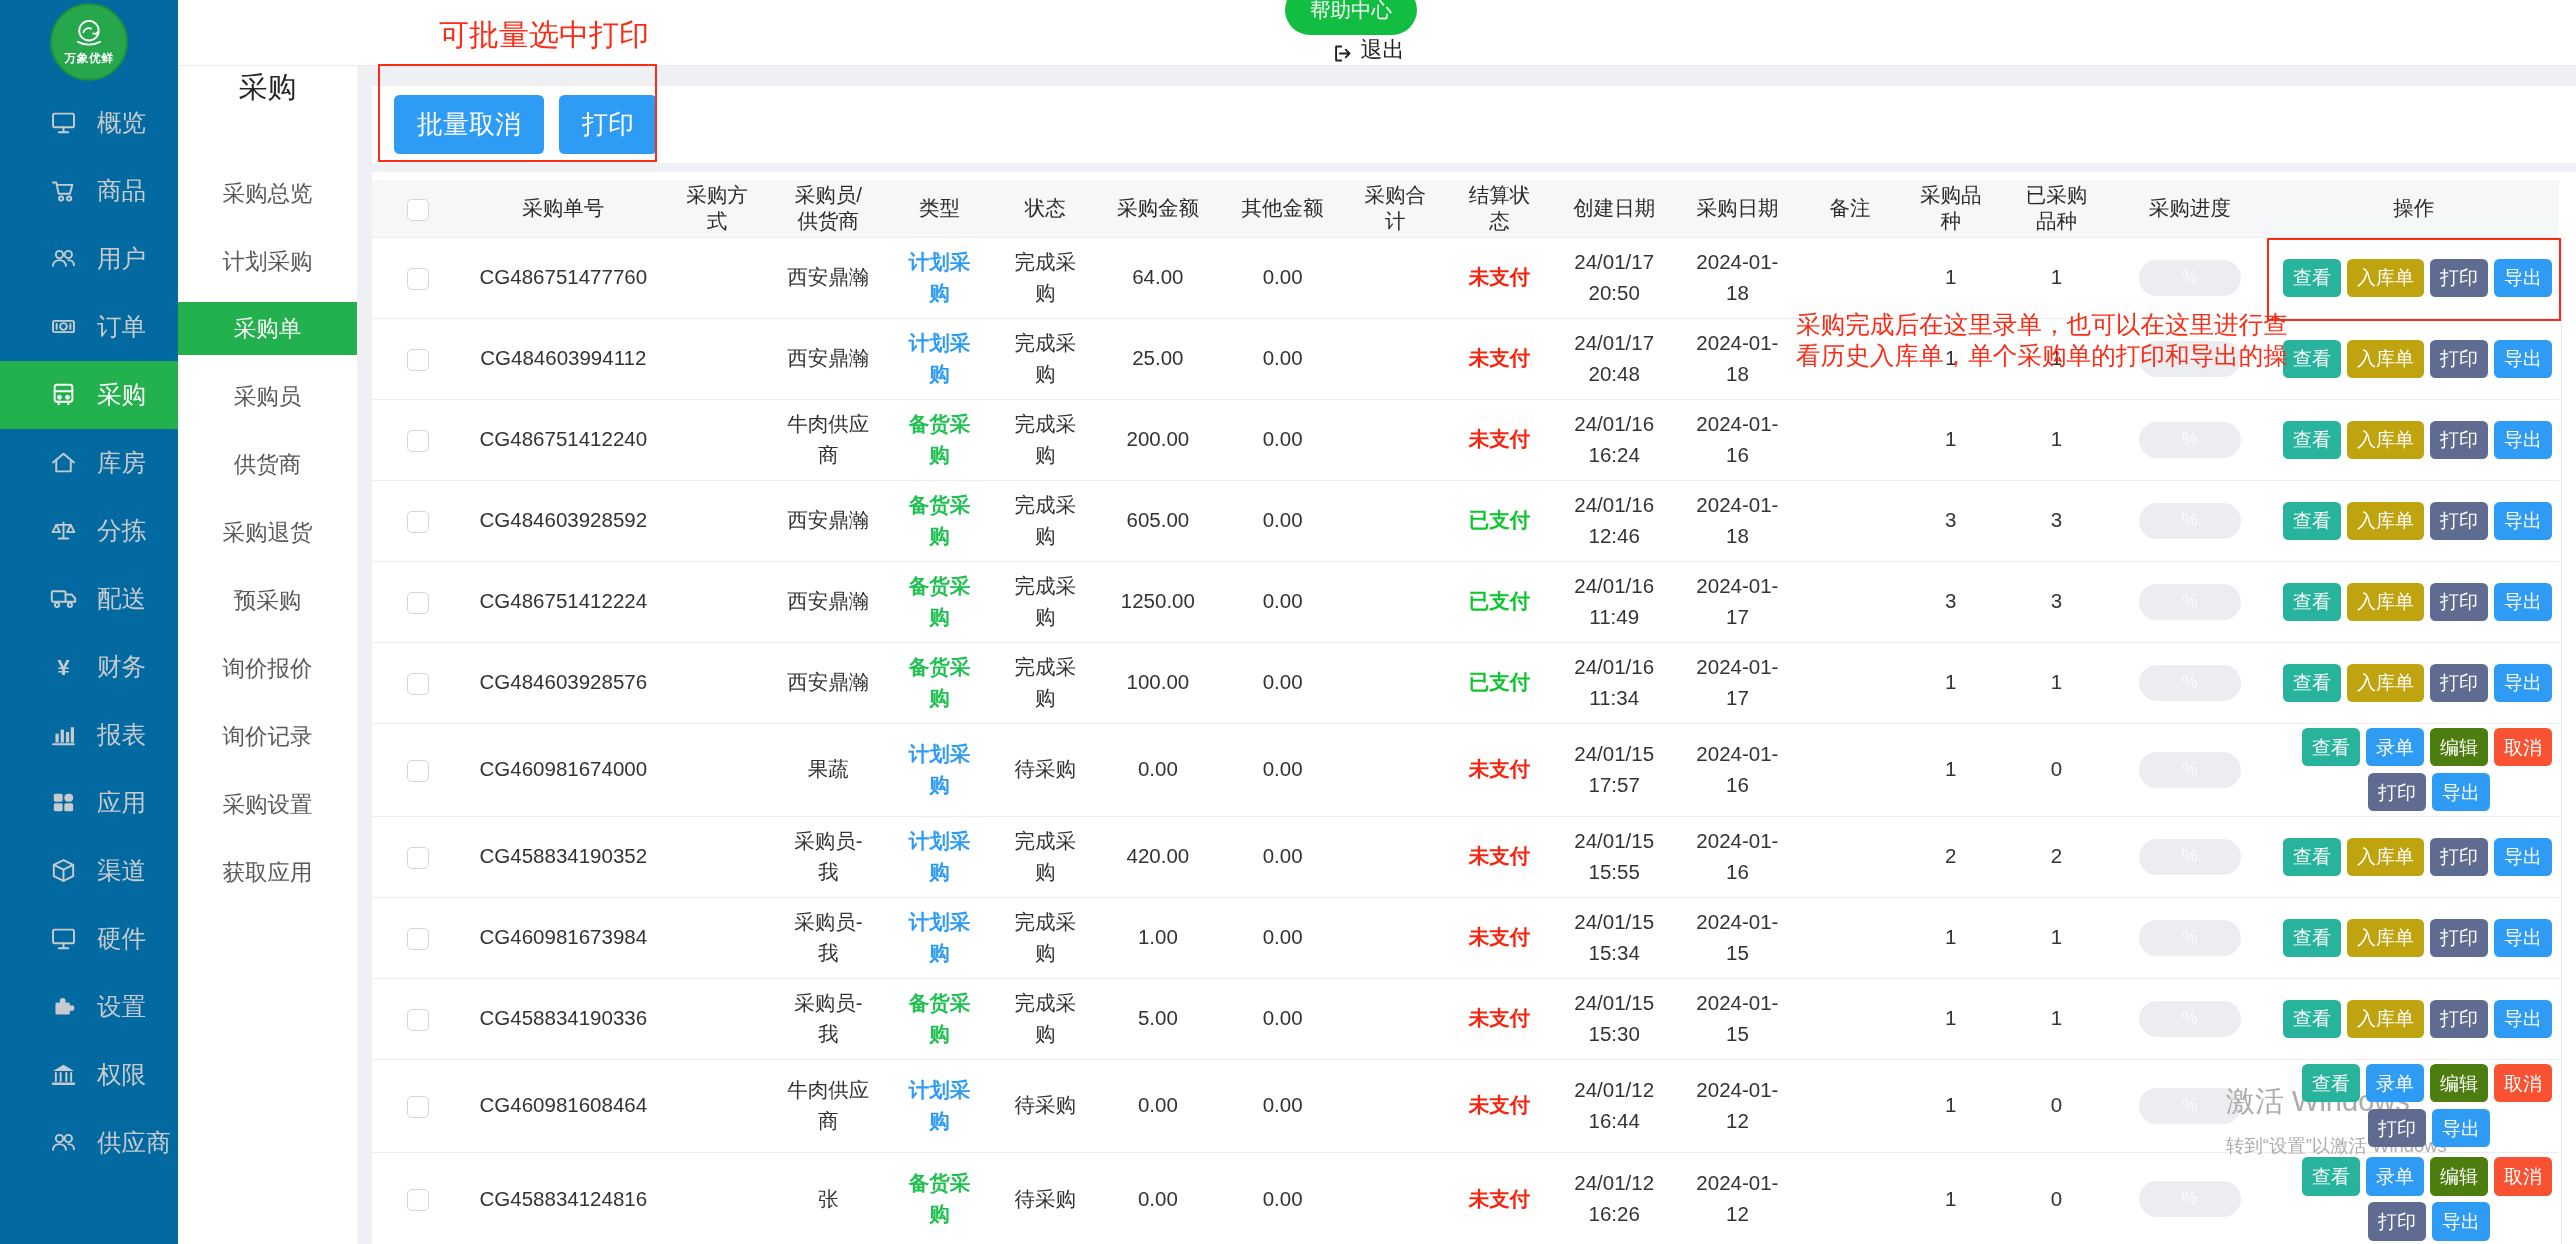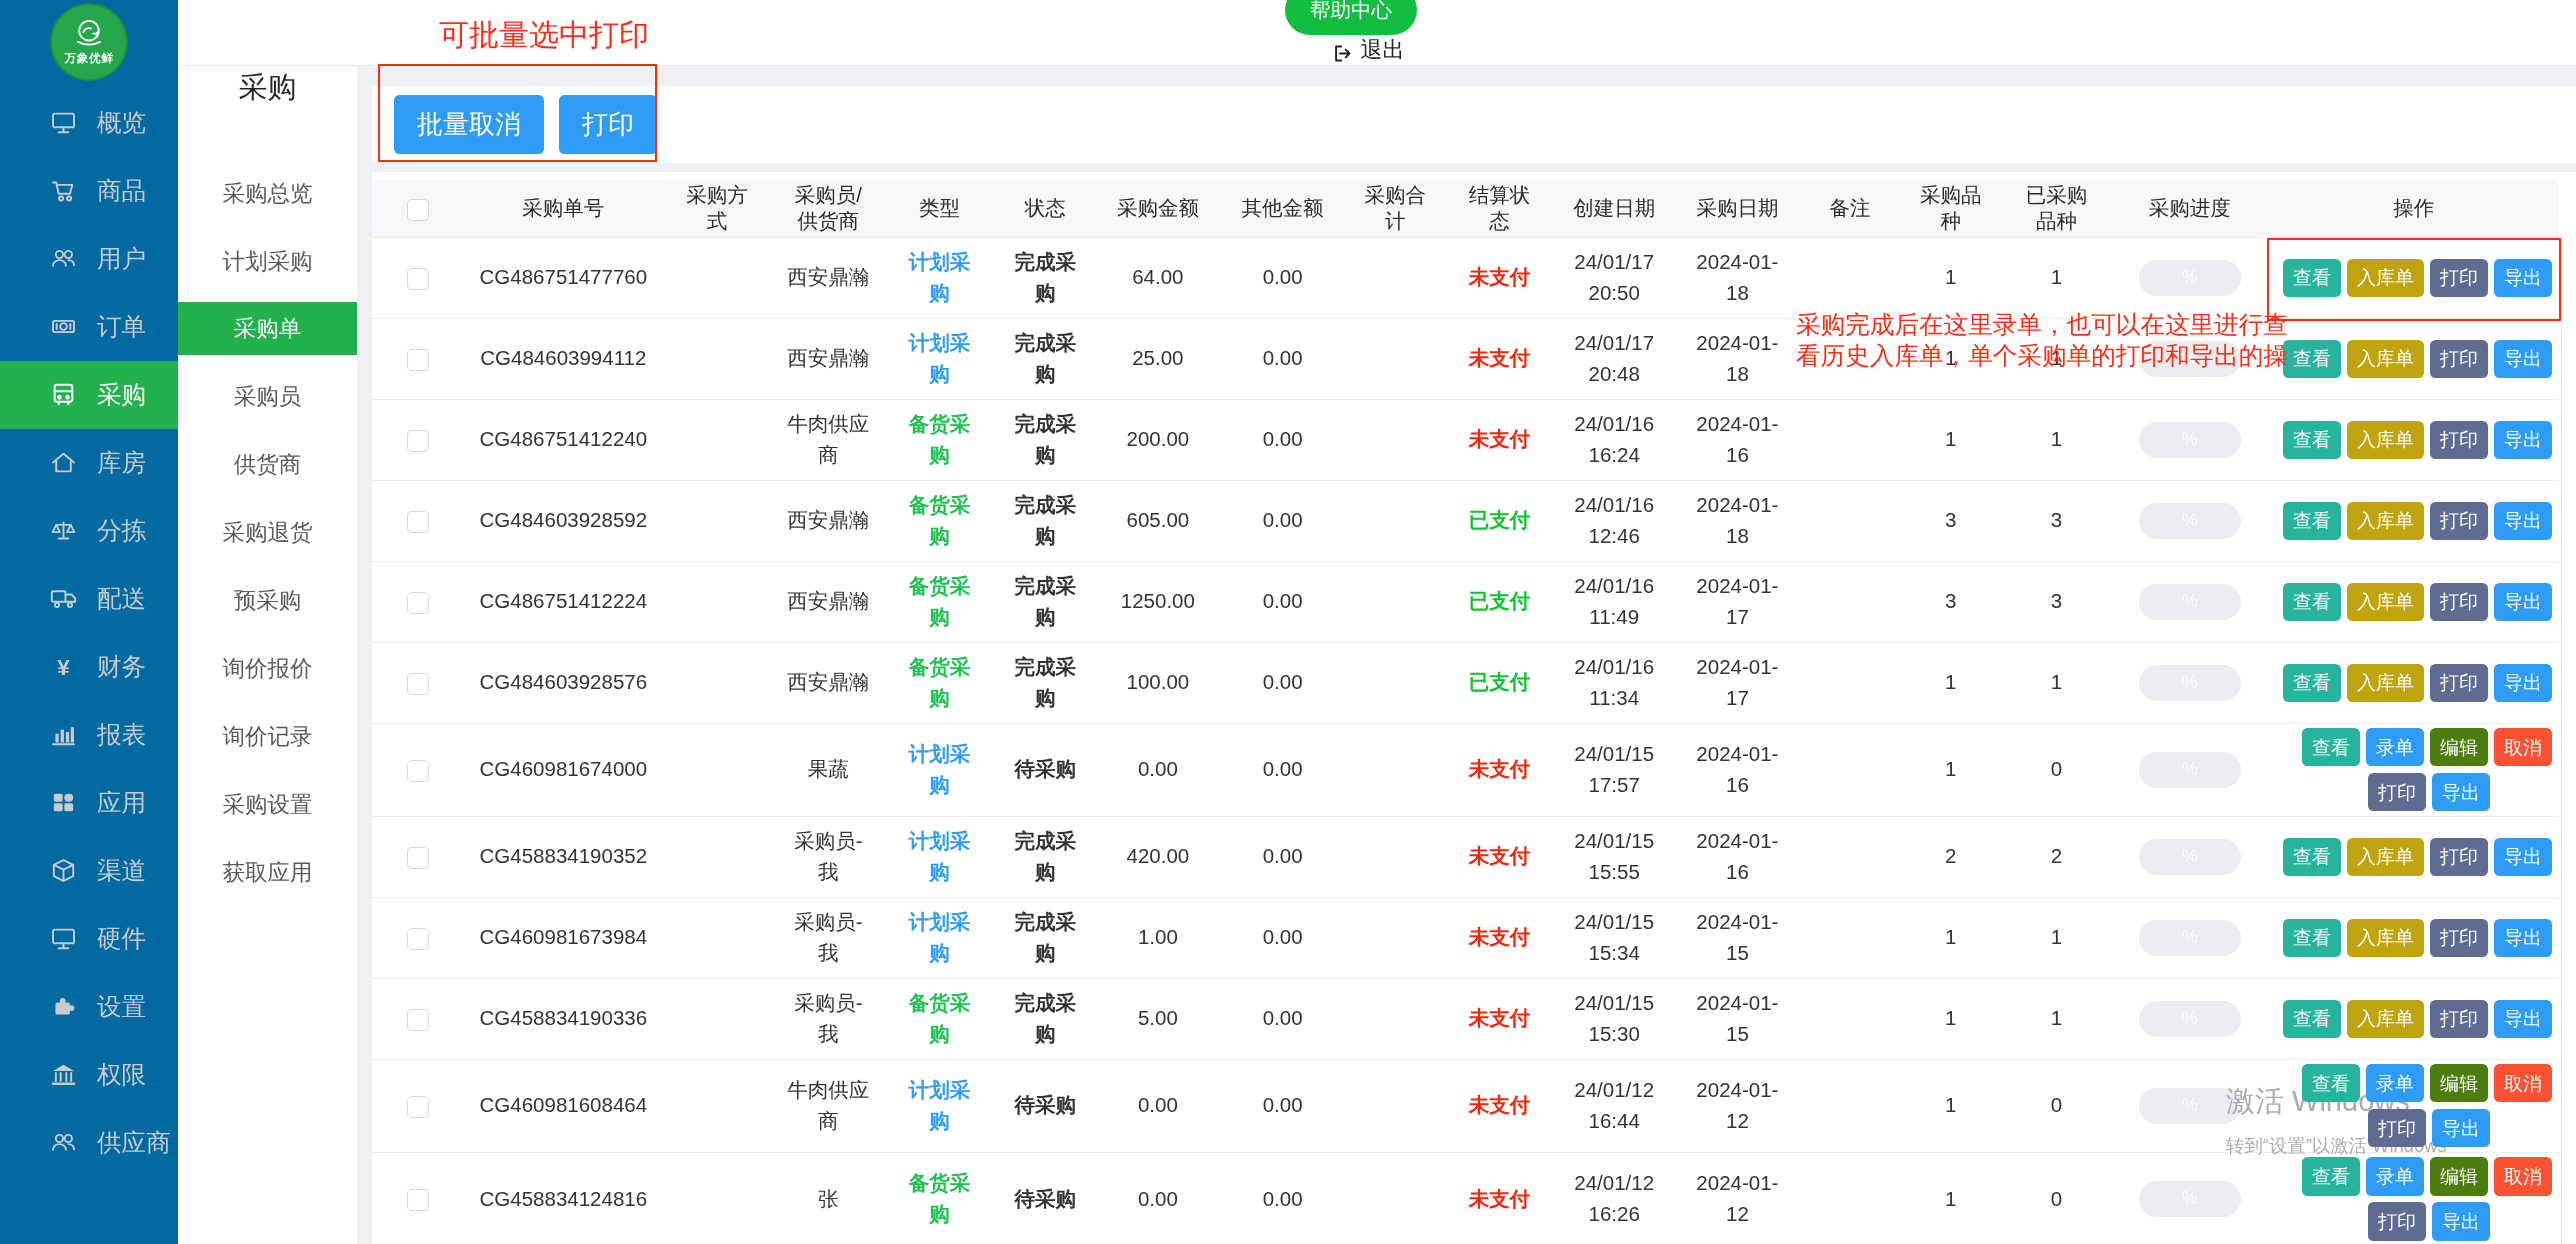--- a/index.html
+++ b/index.html
@@ -50,21 +50,21 @@
   .grid thead th { background:#F6F7F8; height:57px; font-size:20.5px; font-weight:400; color:#2B2B2B; text-align:center; line-height:1.3; }
   .grid tbody td { border-top:0.7px solid #EDEDED; text-align:center; font-size:20.5px; color:#333; line-height:1.5; }
   .grid tbody tr { height:81px; }
   .grid tbody tr.tall { height:93px; }
 
   .cb { display:inline-block; width:22px; height:22px; background:#fff; border:1.4px solid #D5D5D5; border-radius:4.8px; cursor:pointer; vertical-align:middle; }
   .wrap120 { display:inline-block; max-width:83px; }
   .wrap96 { display:inline-block; max-width:67px; }
   .type-plan { color:#2E9CF4; font-weight:700; }
   .type-stock { color:#1FC151; font-weight:700; }
-  .status-text { color:#333; font-weight:700;text-align:center; }
+  .status-text { color:#333; font-weight:400;text-align:center; }
   .settle-unpaid { color:#F7230C; font-weight:700; }
   .settle-paid { color:#0CC52C; font-weight:700; }
   .progress-pill { display:inline-flex; width:102px; height:36px; background:#EBEDF0; border-radius:18px; color:#FBFBFB; font-size:18px; align-items:center; justify-content:center; }
 
   .actions { position:relative; z-index:2; display:flex; justify-content:flex-end; padding-right:4.1px; flex-wrap:wrap; }
   .actions.second { margin-top:1.4px; padding-right:66px; }
   .btn { display:inline-block; color:#fff; font-size:19px; line-height:1; padding:9.6px 9.6px; border-radius:5.5px; margin:2.7px 3.4px; cursor:pointer; white-space:nowrap; }
   .v-view { background:#28B49C; }
   .v-stockin { background:#BFA30F; }
   .v-print { background:#5F6B90; }

